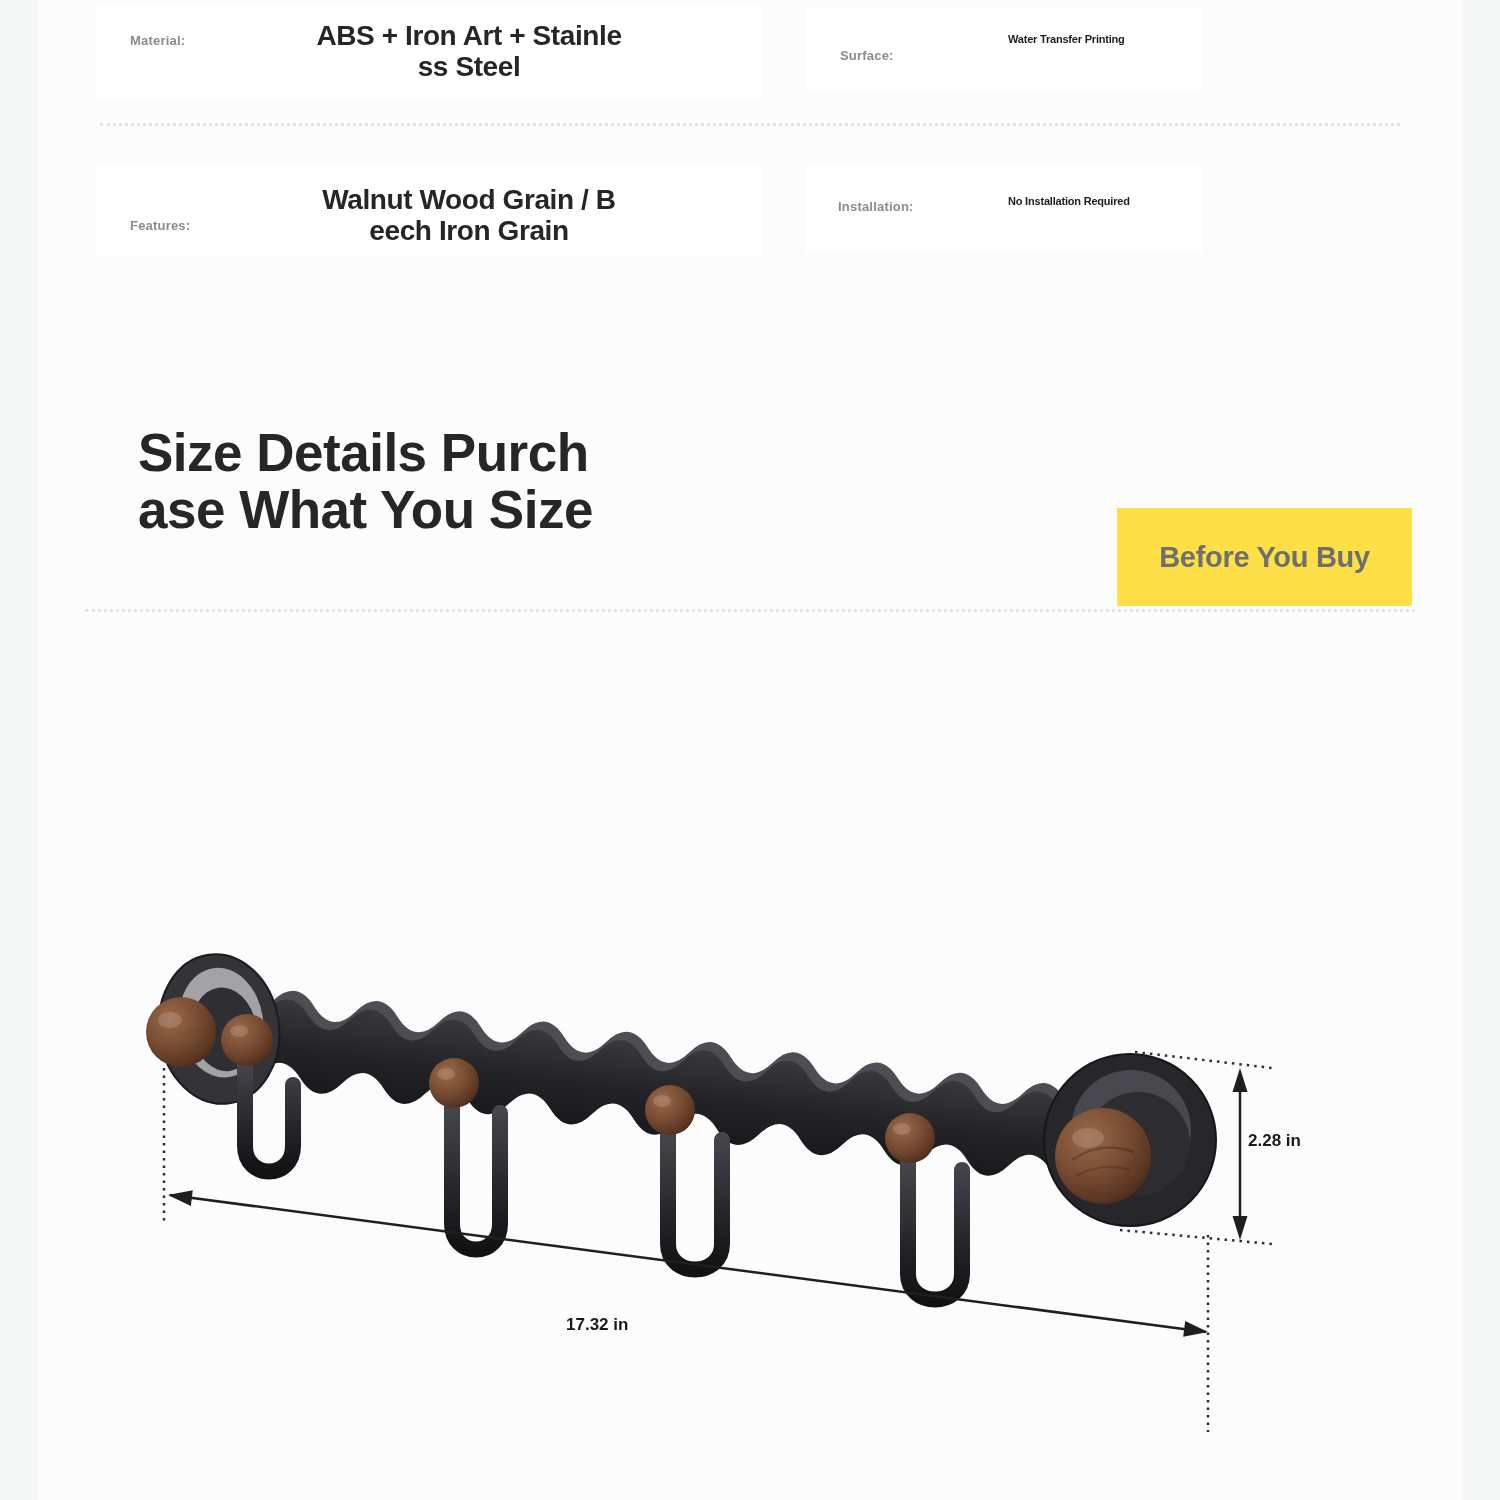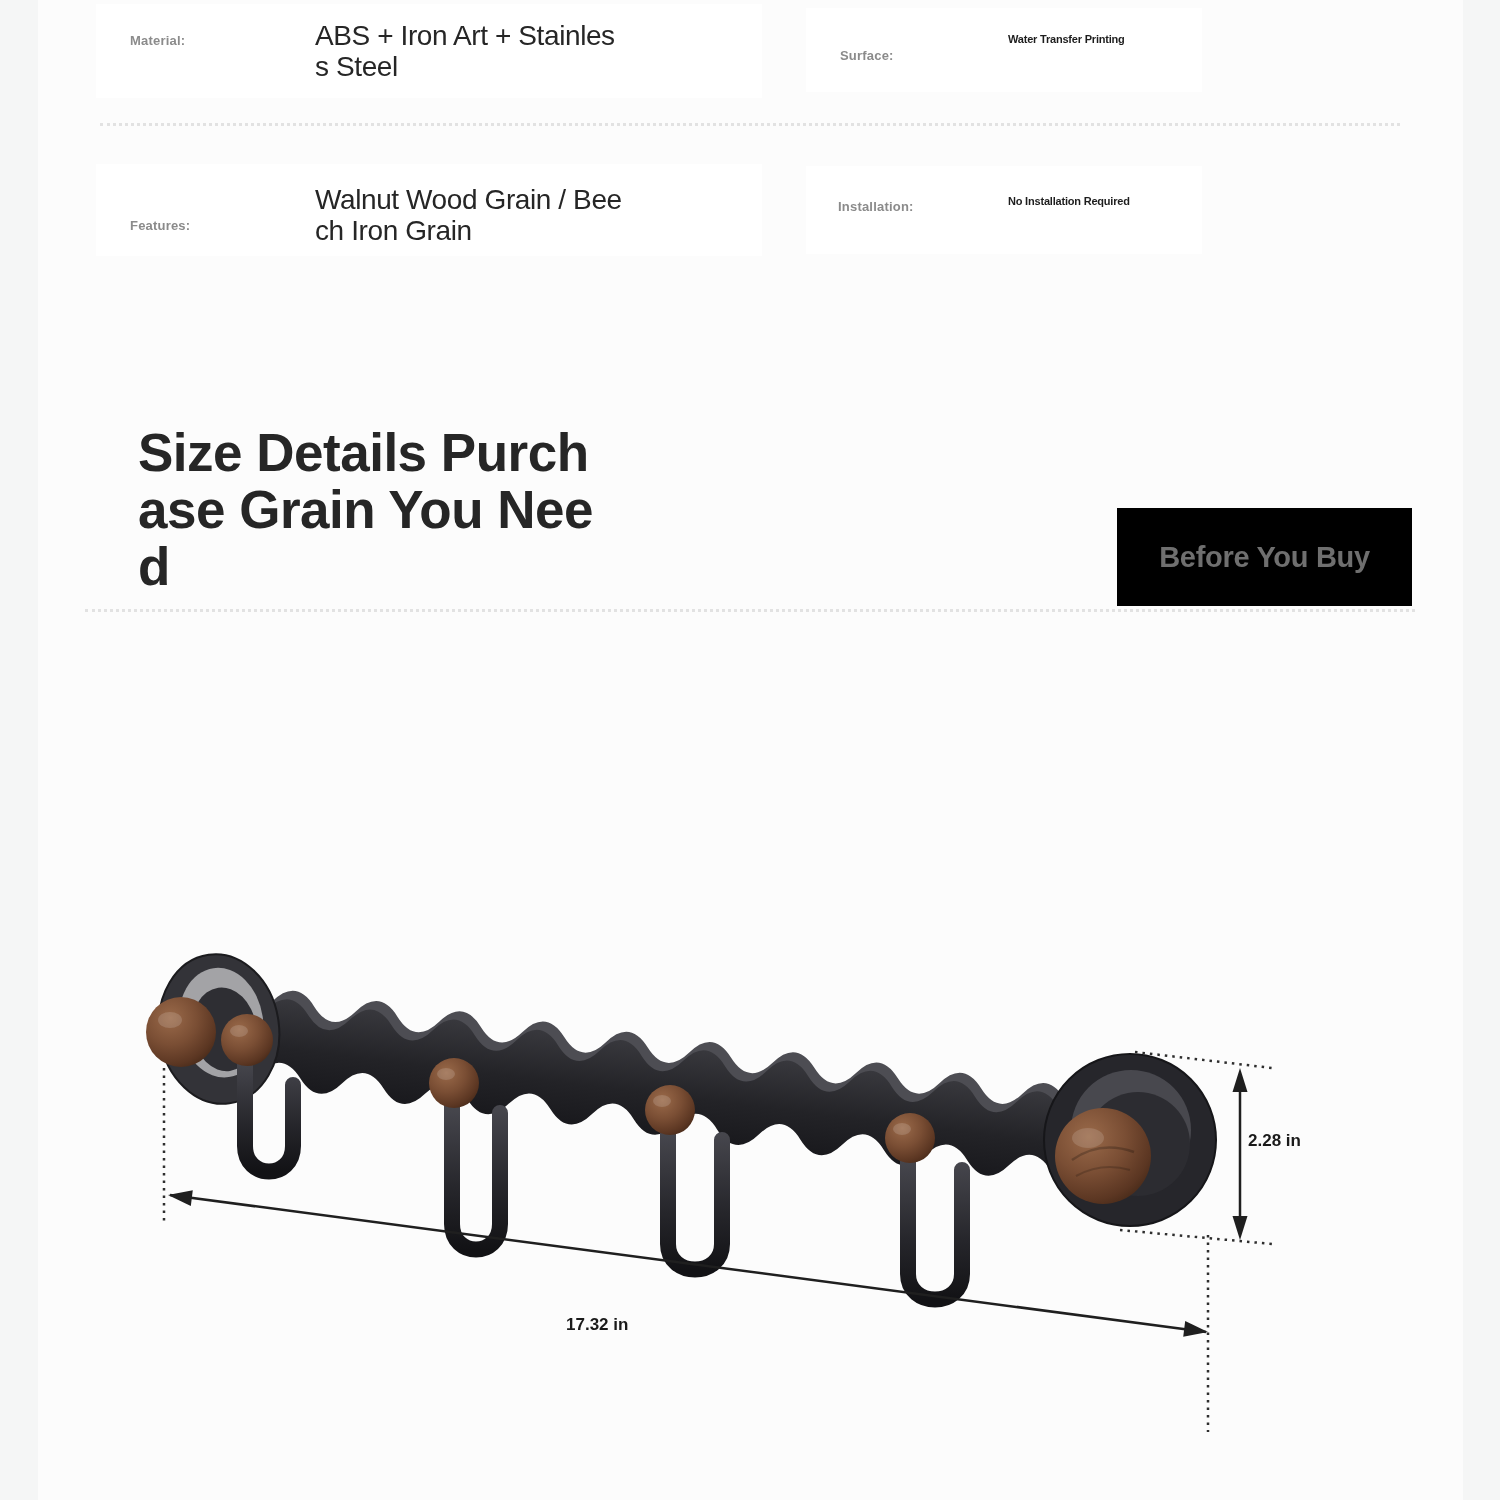--- a/index.html
+++ b/index.html
@@ -10,38 +10,38 @@
   }
   .edge-strip{position:absolute;top:0;bottom:0;background:#f5f6f6;}
   .edge-strip.left{left:0;width:38px;}
   .edge-strip.right{right:0;width:37px;}
   .card{position:absolute;background:#ffffff;}
   .spec-label{
     position:absolute;font-size:13px;font-weight:700;color:#8b8b8b;
     letter-spacing:.2px;white-space:nowrap;
   }
   .spec-value-big{
-    position:absolute;font-size:28px;font-weight:400;color:#262626;
-    line-height:31px;width:308px;word-break:break-all;letter-spacing:-0.4px;
+    position:absolute;font-size:28px;font-weight:700;color:#262626;
+    line-height:31px;width:308px;word-break:break-all;letter-spacing:-0.4px;text-align:center;
   }
   .spec-value-small{
     position:absolute;font-size:11px;font-weight:700;color:#1d1d1d;
     letter-spacing:-0.2px;white-space:nowrap;
   }
   .dotted-divider{
     position:absolute;height:0;border-top:3px dotted #e2e2e2;
   }
   .section-title{
     position:absolute;left:138px;top:424px;width:455px;
     font-size:53px;font-weight:800;color:#262626;line-height:57px;
     word-break:break-all;letter-spacing:-0.5px;
   }
   .side-note{
     position:absolute;left:1117px;top:508px;width:295px;height:98px;
-    background:#000000;display:flex;align-items:center;justify-content:center;
+    background:#fde047;display:flex;align-items:center;justify-content:center;
     font-size:29px;font-weight:700;color:#6f6f6f;letter-spacing:-0.3px;
   }
   .diagram-wrap{position:absolute;left:0;top:880px;width:1500px;height:620px;}
   svg text{font-family:"Liberation Sans", sans-serif;font-weight:700;font-size:17px;fill:#1a1a1a;}
 </style>
 </head>
 <body>
 
 <div class="edge-strip left"></div>
 <div class="edge-strip right"></div>
@@ -56,21 +56,21 @@
 <div class="spec-label" style="left:840px;top:48px;">Surface:</div>
 <div class="spec-value-small" style="left:1008px;top:33px;">Water Transfer Printing</div>
 
 <div class="dotted-divider" style="left:100px;top:123px;width:1300px;"></div>
 
 <div class="spec-label" style="left:130px;top:198px;margin-top:20px;">Features:</div>
 <div class="spec-value-big" style="left:315px;top:184px;">Walnut Wood Grain / Beech Iron Grain</div>
 <div class="spec-label" style="left:838px;top:199px;">Installation:</div>
 <div class="spec-value-small" style="left:1008px;top:195px;">No Installation Required</div>
 
-<h1 class="section-title" style="margin:0;">Size Details Purchase Grain You Need</h1>
+<h1 class="section-title" style="margin:0;">Size Details Purchase What You Size</h1>
 <div class="side-note">Before You Buy</div>
 
 <div class="dotted-divider" style="left:85px;top:609px;width:1330px;"></div>
 
 <div class="diagram-wrap">
 <svg width="1500" height="620" viewBox="0 0 1500 620">
   <defs>
     <linearGradient id="barGrad" x1="0" y1="0" x2="0" y2="1">
       <stop offset="0" stop-color="#38383d"></stop>
       <stop offset="0.55" stop-color="#232327"></stop>

